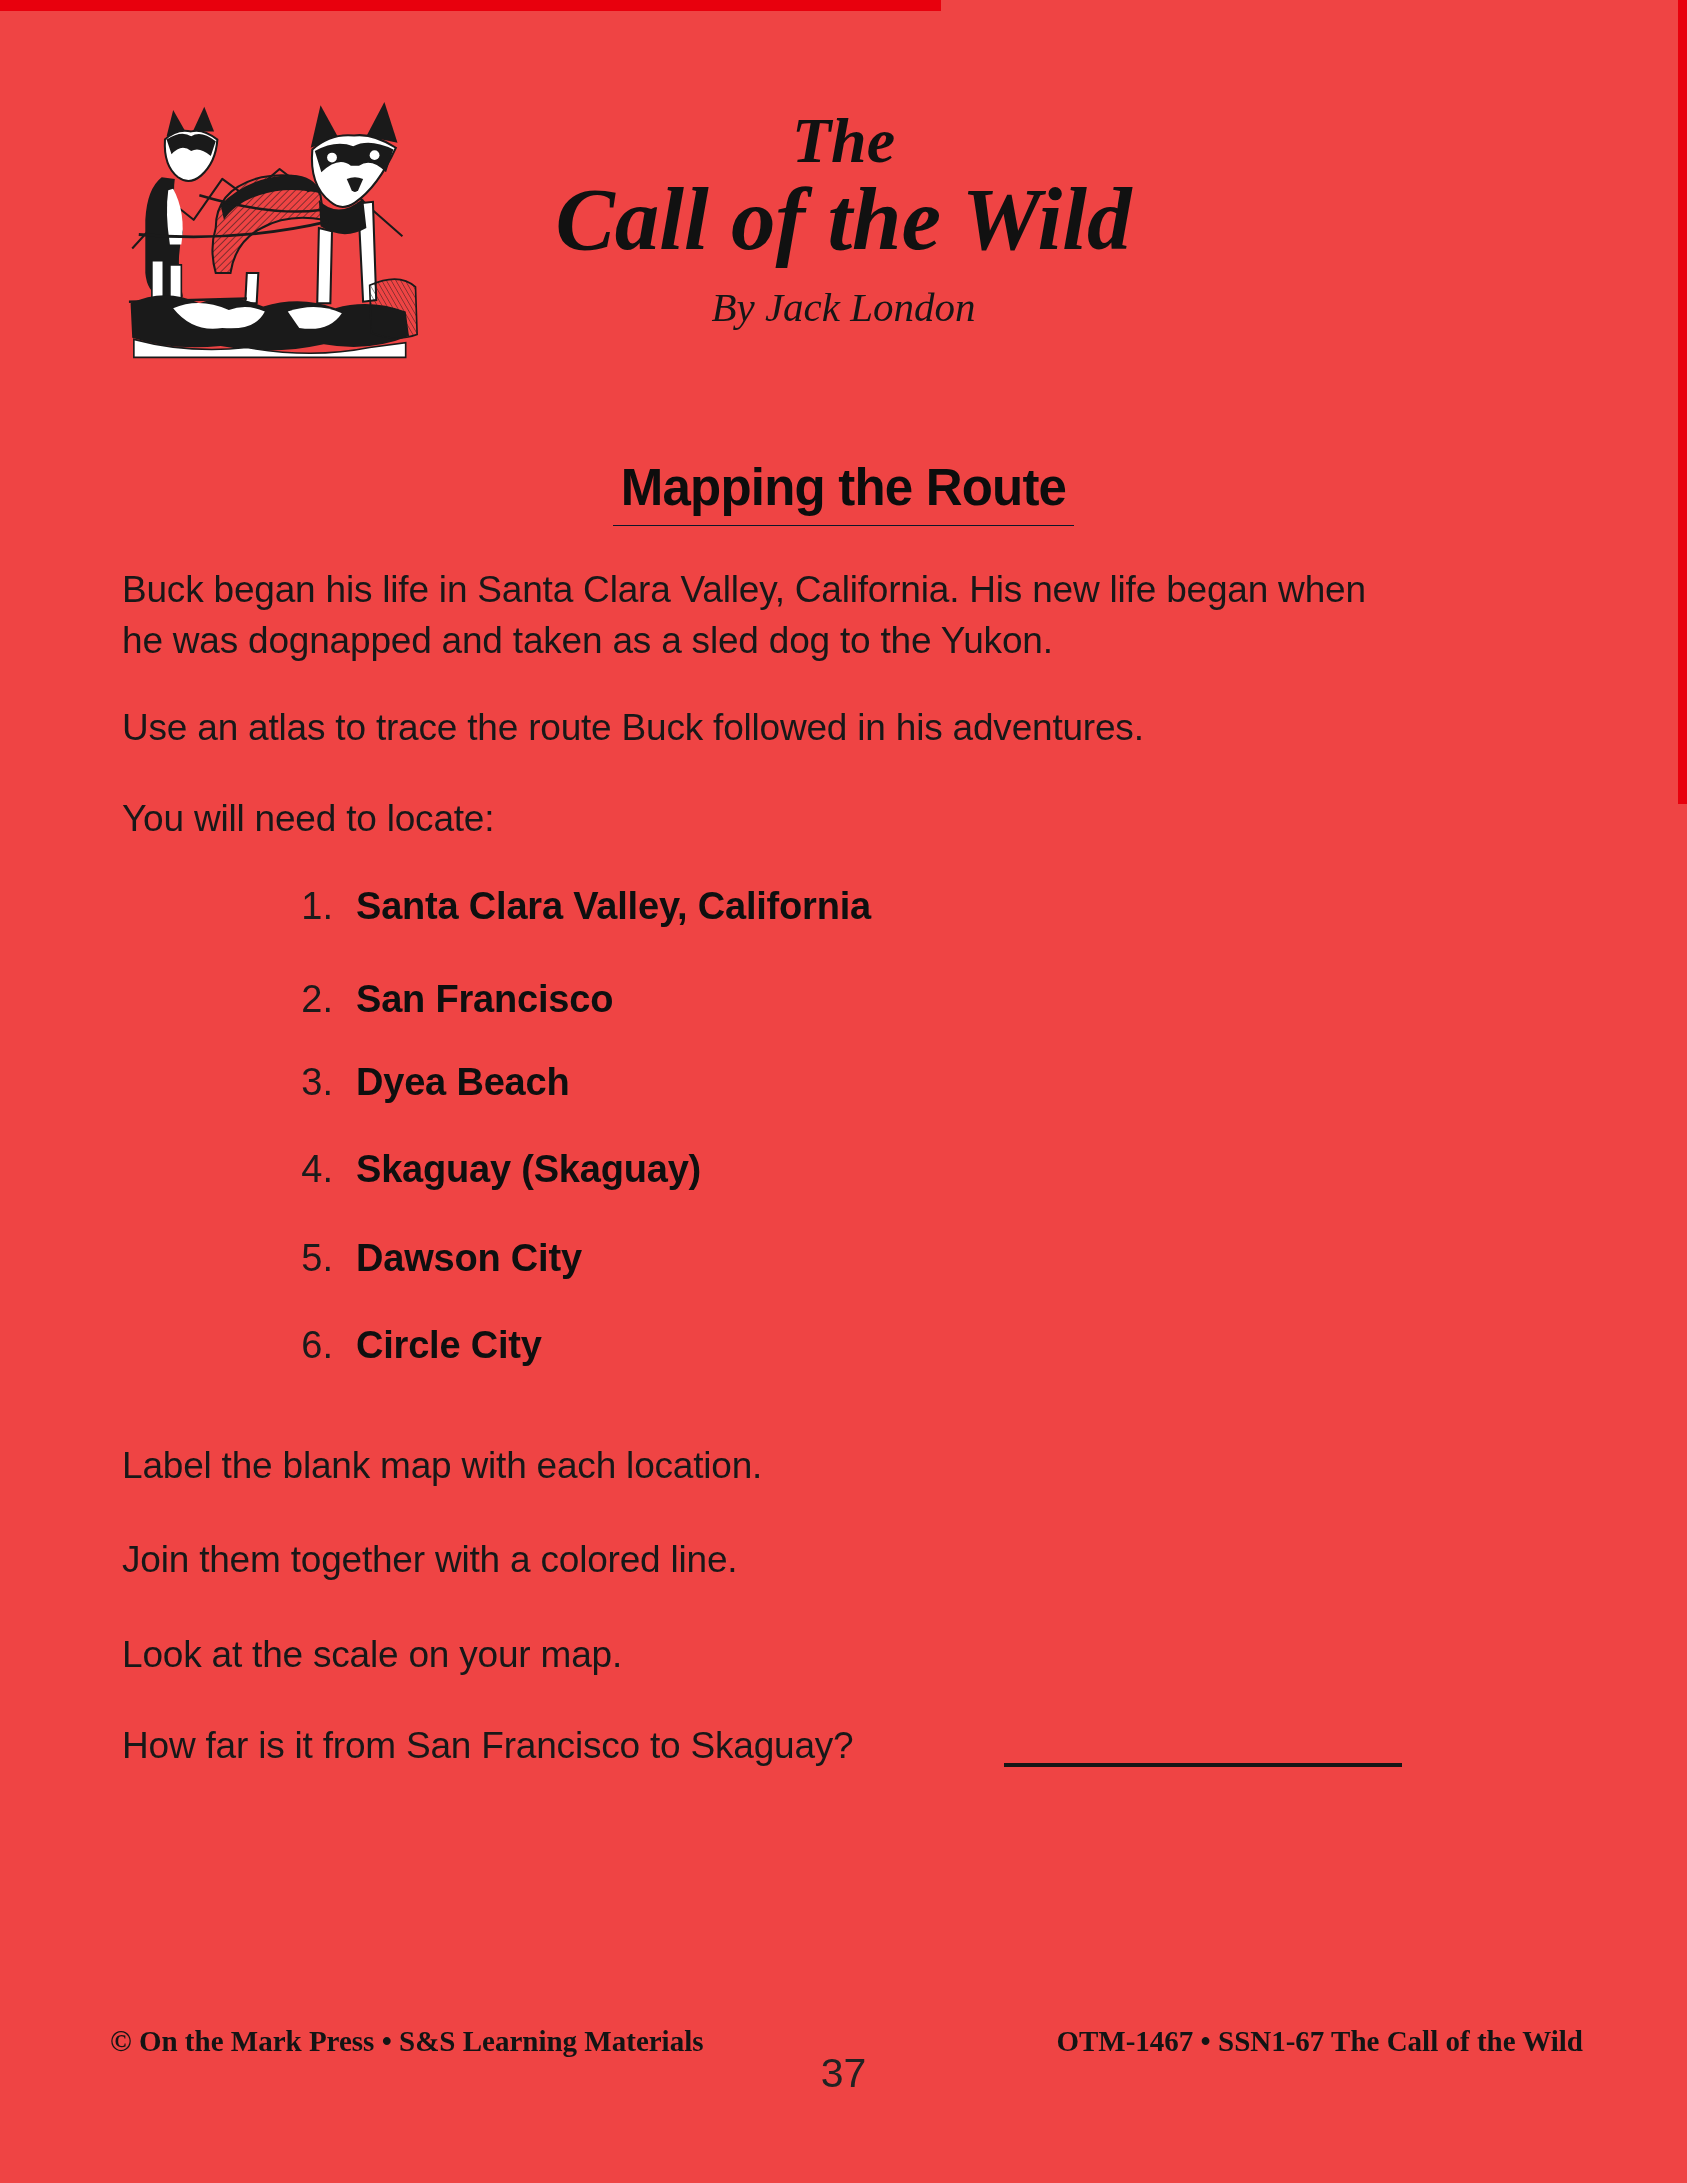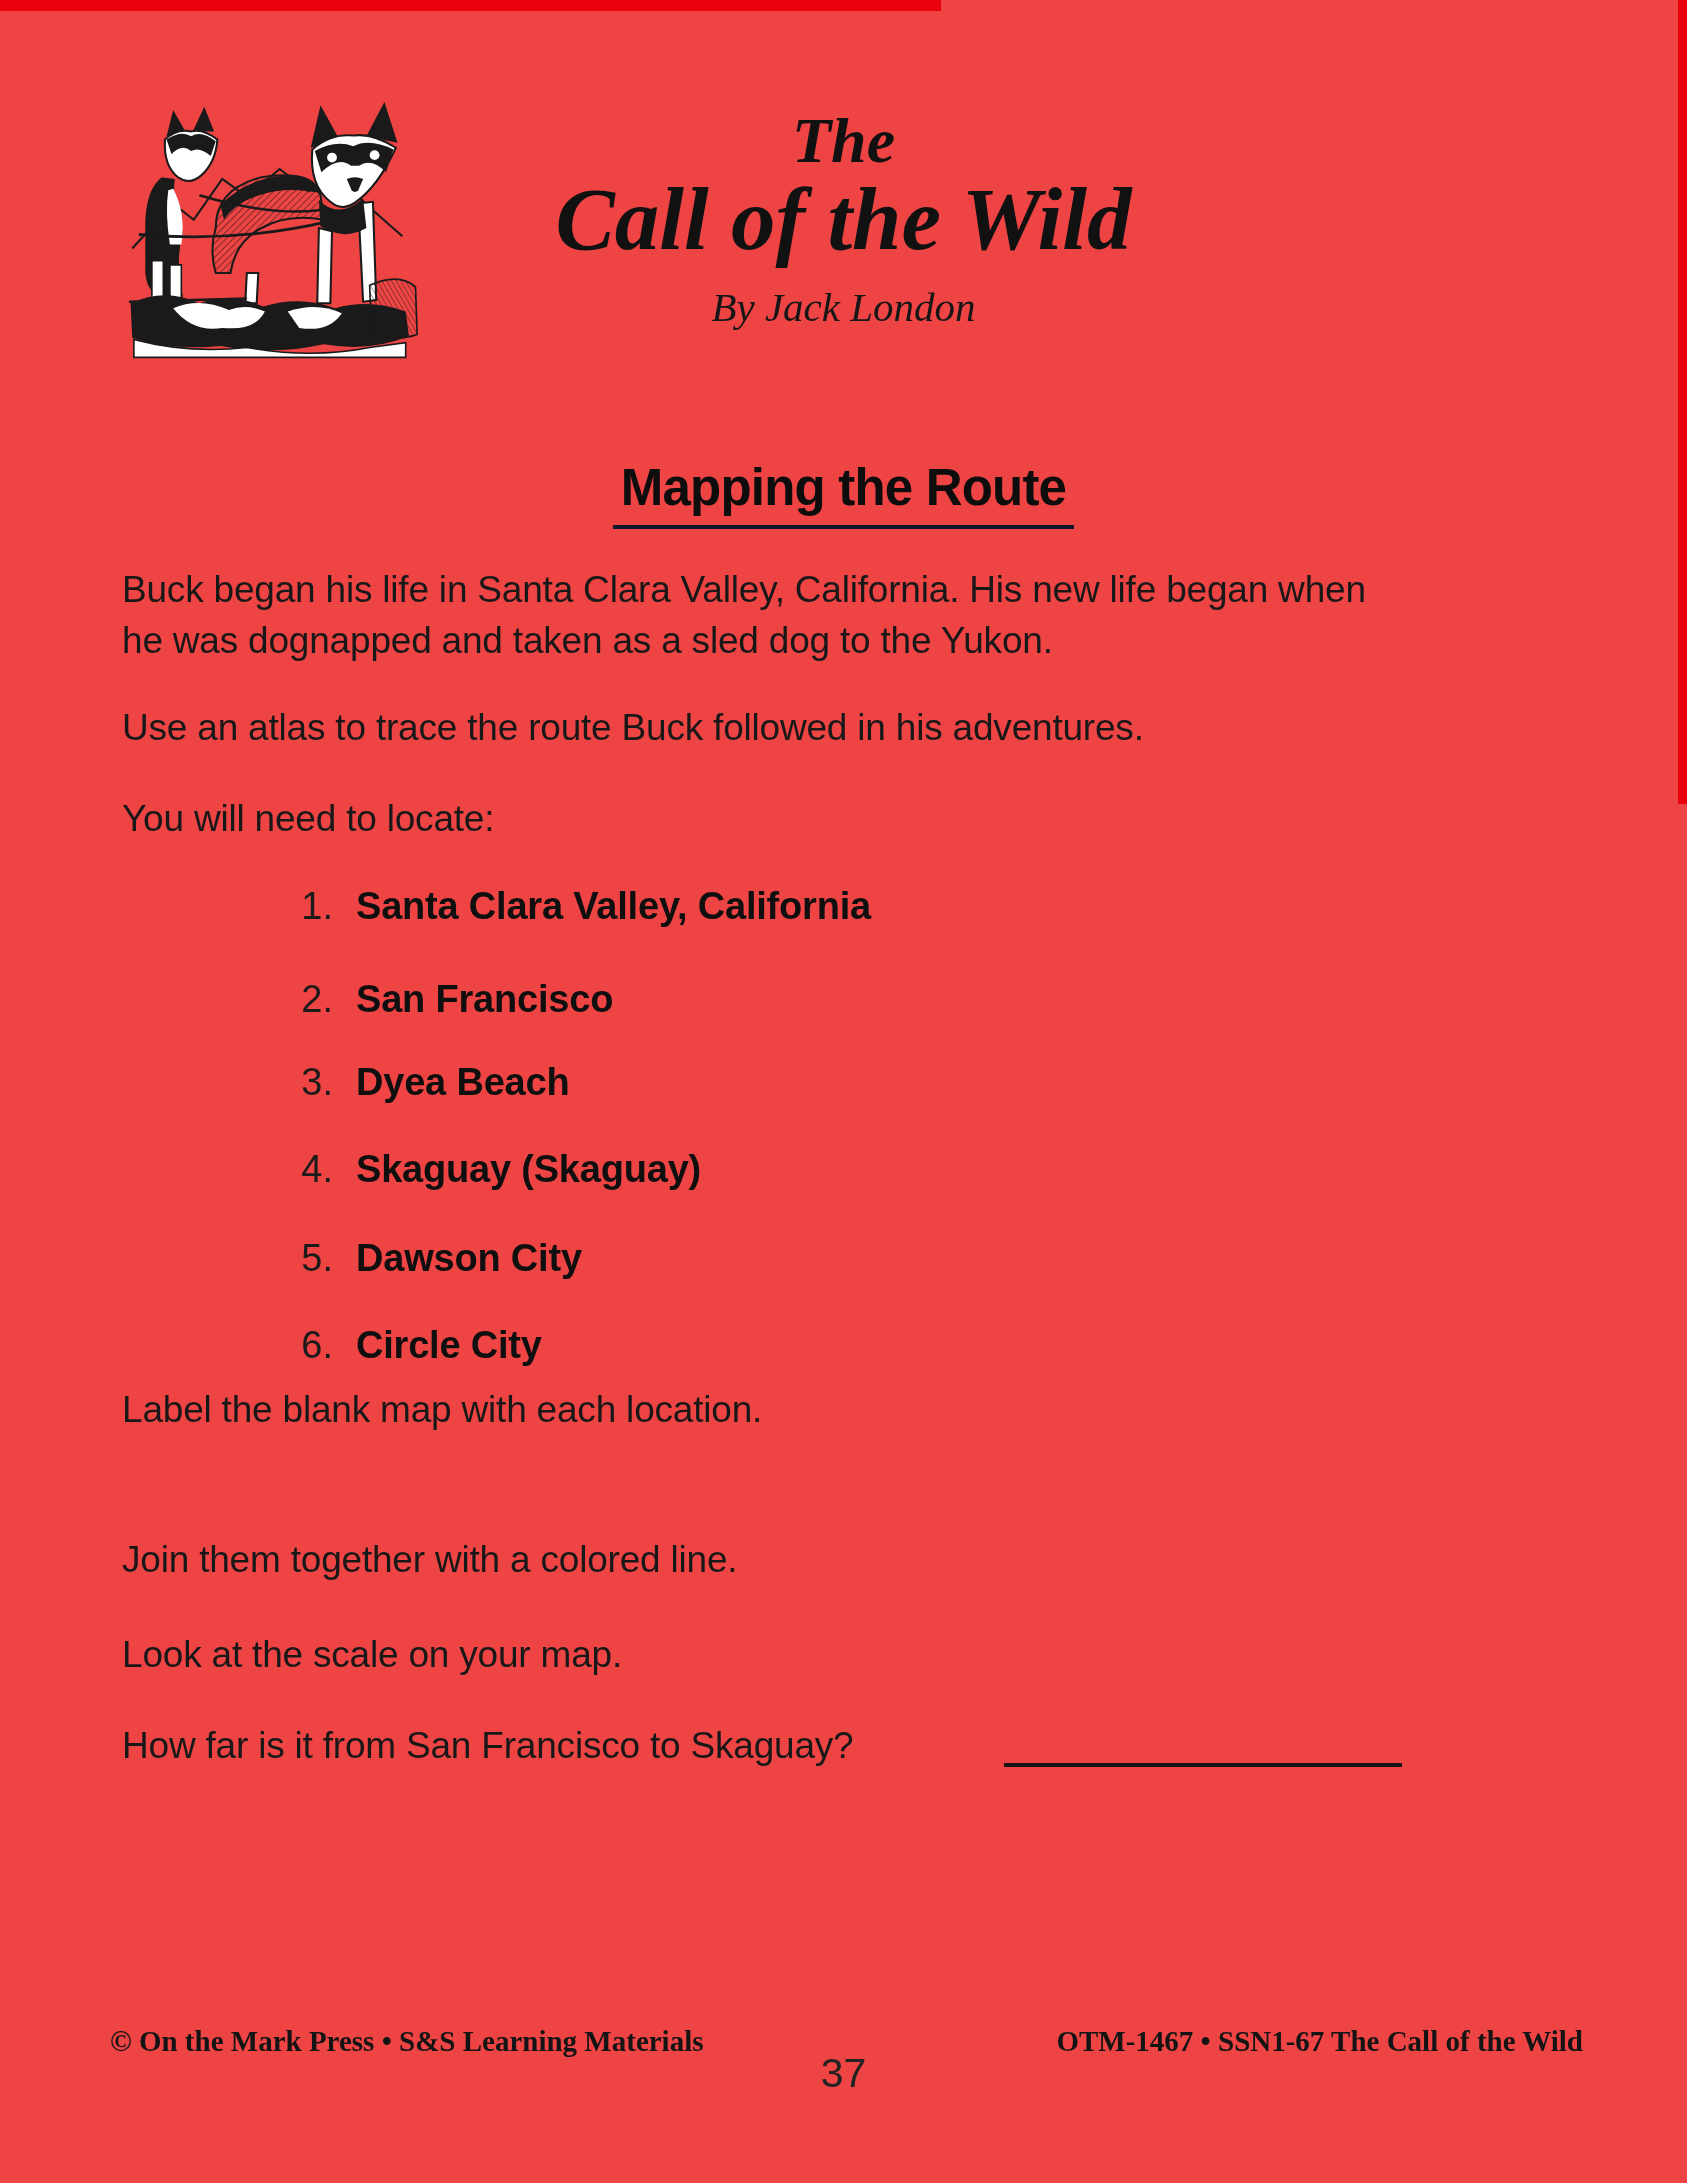--- a/index.html
+++ b/index.html
@@ -19,21 +19,21 @@
   .scan-top{left:0;top:0;width:941px;height:10.7px;background:#e8000d;}
   .scan-right{right:0;top:0;width:9px;height:804px;background:#e8000d;}
 
   
   .title-the{top:104px;font-family:"Liberation Serif",serif;font-style:italic;font-weight:700;font-size:64px;color:#111;}
   .title-main{top:161px;font-family:"Liberation Serif",serif;font-style:italic;font-weight:700;font-size:89px;color:#111;margin-top:7px;}
   .byline{top:283px;font-family:"Liberation Serif",serif;font-style:italic;font-weight:400;font-size:41px;color:#161616;}
 
   .h-setting{top:372px;font-weight:700;font-size:48px;letter-spacing:-0.8px;color:#0d0d0d;}
   .h-route{top:458px;font-weight:700;font-size:51px;letter-spacing:-0.8px;color:#0d0d0d;}
-  .h-route .ul{display:inline-block;border-bottom:4px solid #0f172a;padding:0 8.2px 8.2px 8.2px;}
+  .h-route .ul{display:inline-block;border-bottom:1px solid #0f172a;padding:0 8.2px 8.2px 8.2px;}
 
   .body-text{font-size:37px;letter-spacing:-0.2px;color:#181818;line-height:51px;}
   .para1{left:122px;top:564px;}
   .para2{left:122px;top:702px;}
   .para3{left:122px;top:793px;}
 
   .loc-num{left:290px;width:43px;text-align:right;font-size:38px;color:#1b1b1b;}
   .loc-label{left:356px;font-size:38px;font-weight:700;letter-spacing:-0.2px;color:#0f0f0f;}
 
   .instr{left:122px;}
@@ -129,21 +129,21 @@
 
   <div class="abs loc-num nowrap" style="top:1148px">4.</div>
   <div class="abs loc-label nowrap" style="top:1148px">Skaguay (Skaguay)</div>
 
   <div class="abs loc-num nowrap" style="top:1237px">5.</div>
   <div class="abs loc-label nowrap" style="top:1237px">Dawson City</div>
 
   <div class="abs loc-num nowrap" style="top:1324px">6.</div>
   <div class="abs loc-label nowrap" style="top:1324px">Circle City</div>
 
-  <div class="abs body-text instr nowrap" style="top:1384px">Label the blank map with each location.</div>
+  <div class="abs body-text instr nowrap" style="top:1440px">Label the blank map with each location.</div>
   <div class="abs body-text instr nowrap" style="top:1534px">Join them together with a colored line.</div>
   <div class="abs body-text instr nowrap" style="top:1629px">Look at the scale on your map.</div>
 
   <div class="abs body-text instr nowrap" style="top:1720px">How far is it from San Francisco to Skaguay?</div>
   <div class="abs answer-line"></div>
 
   <div class="abs footer-left nowrap">© On the Mark Press • S&amp;S Learning Materials</div>
   <div class="abs center footer-page nowrap">37</div>
   <div class="abs footer-right nowrap">OTM-1467 • SSN1-67 The Call of the Wild</div>
 

